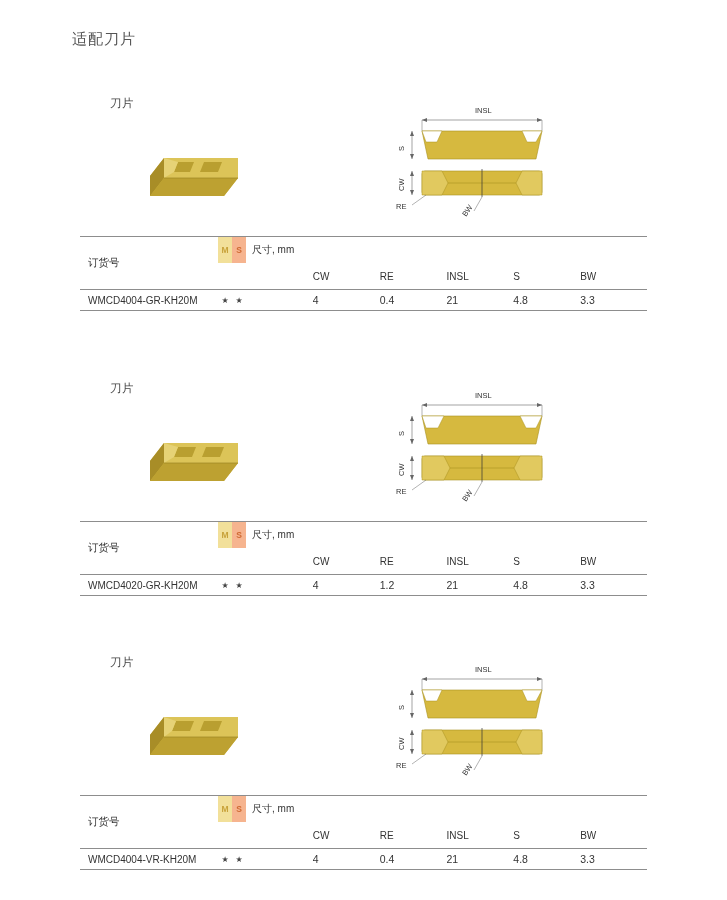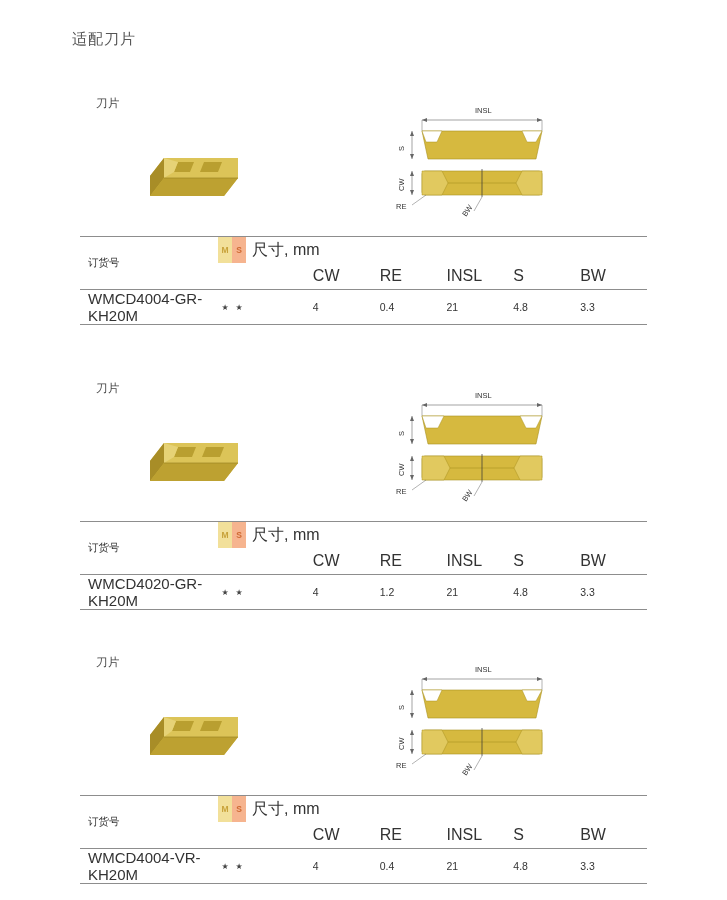--- a/index.html
+++ b/index.html
@@ -31,21 +31,21 @@
   }
 
   
   .block {
     position: absolute;
     left: 0;
     width: 727px;
   }
   .block-label {
     position: absolute;
-    left: 96px;
+    left: 110px;
     top: 0px;
     font-size: 11.5px;
     color: #444444;
     letter-spacing: 0.5px;
   }
 
   
   .photo {
     position: absolute;
     left: 130px;
@@ -105,23 +105,23 @@
     font-size: 8.5px;
     font-weight: bold;
     height: 26px;
     line-height: 26px;
   }
   .cell-m, .cell-s {
     font-size: 8px;
     color: #444;
     text-align: center;
   }
-  .subhdr { font-size: 16px; color: #333; }
+  .subhdr { font-size: 10px; color: #333; }
   .dimtxt { font-size: 10.5px; }
-  .ordertxt { font-size: 15px; }
+  .ordertxt { font-size: 10px; }
 
   
   svg text {
     font-family: "Liberation Sans", sans-serif;
     fill: #333;
   }
 </style>
 </head>
 <body>
 

